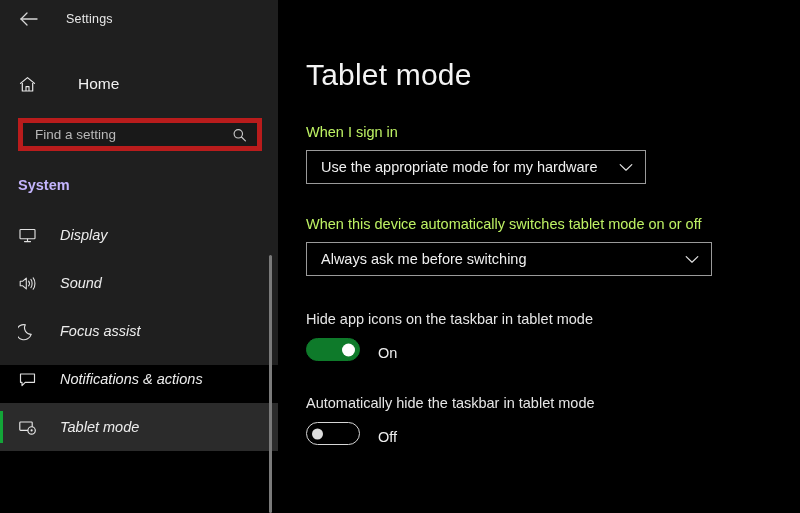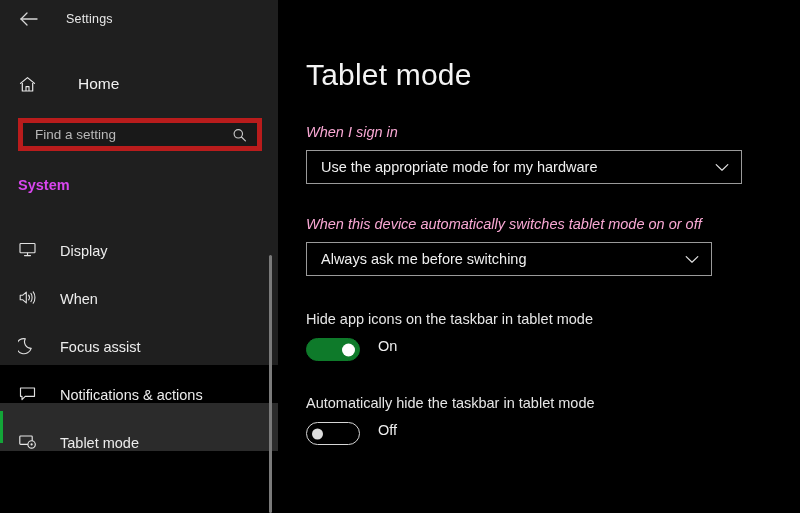--- a/index.html
+++ b/index.html
@@ -96,32 +96,33 @@
     top: 50%;
     transform: translateY(-50%);
     display: flex;
     cursor: pointer;
   }
 
   .section-head {
     margin: 26px 0 0 18px;
     font-size: 14.5px;
     font-weight: 700;
-    color: #d946ef;
+    color: #c4b5fd;
   }
 
   .nav-list { margin-top: 18px; }
   .nav-item {
     position: relative;
     display: flex;
-    align-items: flex-end;
+    align-items: center;
     height: 48px;
     padding-left: 18px;
     cursor: pointer;
     box-sizing: border-box;
+    font-style: italic;
   }
   .nav-item .ico {
     width: 24px;
     display: flex;
     align-items: center;
     justify-content: flex-start;
     flex: 0 0 24px;
   }
   .nav-item .lbl {
     margin-left: 18px;
@@ -169,23 +170,22 @@
   }
   .page-title {
     margin-top: 58px;
     font-size: 30px;
     font-weight: 400;
     color: #f4f4f4;
     letter-spacing: .2px;
   }
   .field-label {
     font-size: 14.5px;
-    color: #f9a8d4;
+    color: #bef264;
     white-space: nowrap;
-    font-style: italic;
   }
   .fl-1 { margin-top: 32px; }
   .fl-2 { margin-top: 32px; }
 
   .combo {
     margin-top: 10px;
     height: 34px;
     border: 1px solid #9a9a9a;
     background: #000;
     display: flex;
@@ -194,35 +194,35 @@
     padding: 0 12px 0 14px;
     box-sizing: border-box;
     cursor: pointer;
   }
   .combo .val {
     font-size: 14.5px;
     color: #f0f0f0;
     white-space: nowrap;
   }
   .combo .chev { display: flex; margin-left: 14px; }
-  .combo-1 { width: 436px; }
+  .combo-1 { width: 340px; }
   .combo-2 { width: 406px; }
 
   .toggle-label {
     font-size: 14.5px;
     color: #e6e6e6;
     white-space: nowrap;
   }
   .tl-1 { margin-top: 35px; }
   .tl-2 { margin-top: 34px; }
 
   .toggle-row {
     margin-top: 11px;
     display: flex;
-    align-items: flex-start;
+    align-items: flex-end;
   }
   .switch {
     width: 54px;
     height: 23px;
     border-radius: 12px;
     position: relative;
     cursor: pointer;
     box-sizing: border-box;
   }
   .switch.on {
@@ -316,21 +316,21 @@
 
       <div class="nav-item">
         <span class="ico">
           <svg width="19" height="19" viewBox="0 0 19 19" fill="none">
             <path d="M2.2 7.2 H4.8 L8.3 4.1 V14.9 L4.8 11.8 H2.2 Z" stroke="#e0e0e0" stroke-width="1.1" fill="none" stroke-linejoin="round"></path>
             <path d="M10.6 7.1 C11.5 8.3 11.5 10.7 10.6 11.9" stroke="#e0e0e0" stroke-width="1.1" fill="none" stroke-linecap="round"></path>
             <path d="M12.9 5.4 C14.5 7.4 14.5 11.6 12.9 13.6" stroke="#e0e0e0" stroke-width="1.1" fill="none" stroke-linecap="round"></path>
             <path d="M15.2 3.8 C17.5 6.6 17.5 12.4 15.2 15.2" stroke="#e0e0e0" stroke-width="1.1" fill="none" stroke-linecap="round"></path>
           </svg>
         </span>
-        <span class="lbl">When</span>
+        <span class="lbl">Sound</span>
       </div>
 
       <div class="nav-item">
         <span class="ico">
           <svg width="19" height="19" viewBox="0 0 19 19" fill="none">
             <path d="M13.2 12.4 A6.6 6.6 0 0 1 7.3 2.7 A7.6 7.6 0 1 0 13.2 12.4 Z" stroke="#e0e0e0" stroke-width="1.15" fill="none" stroke-linejoin="round"></path>
           </svg>
         </span>
         <span class="lbl">Focus assist</span>
       </div>

